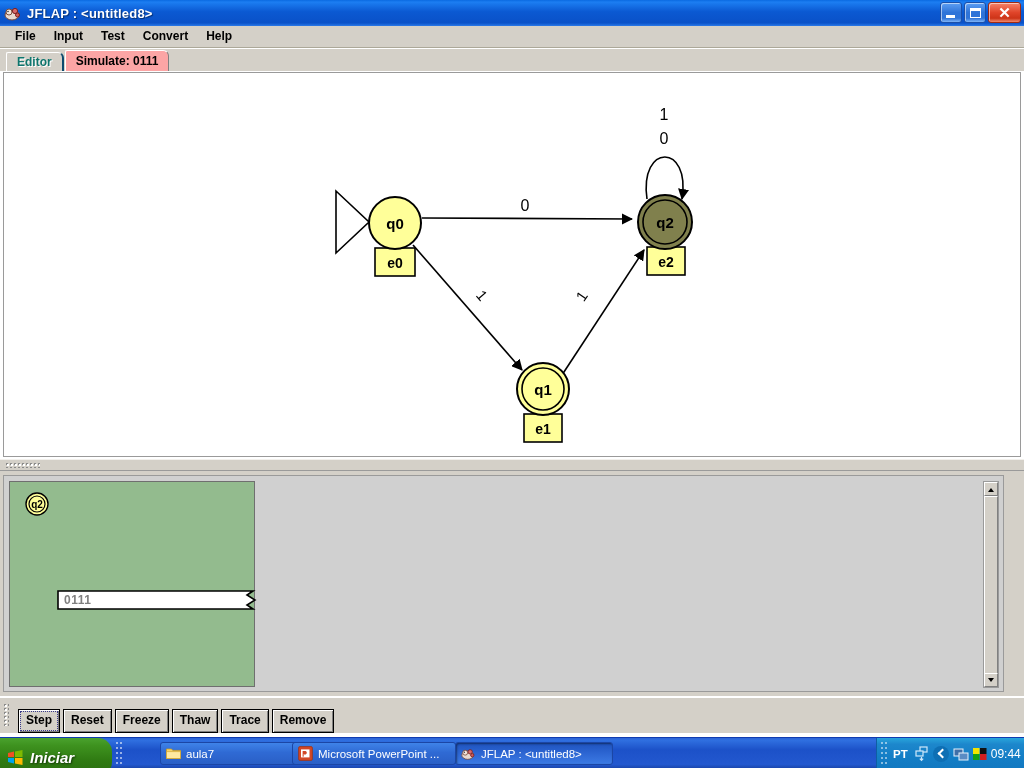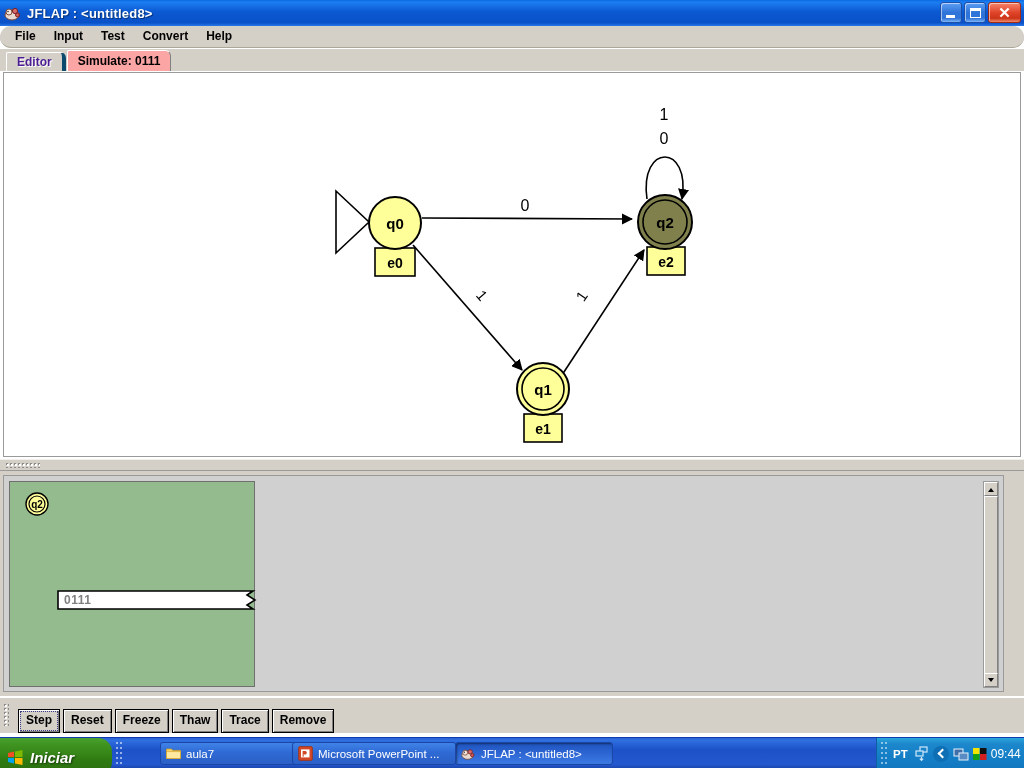--- a/index.html
+++ b/index.html
@@ -88,21 +88,20 @@
   .menubar {
     position: absolute;
     left: 0; top: 26px;
     width: 1024px; height: 22px;
     background: #d4d0c8;
     border-bottom: 1px solid #aca899;
     display: flex;
     align-items: center;
     box-sizing: border-box;
     padding-left: 6px;
-    border-radius: 11px;
   }
   .menu-item {
     font-size: 12px;
     font-weight: bold;
     color: #000000;
     padding: 2px 9px 3px 9px;
     cursor: default;
   }
 
   
@@ -118,23 +117,23 @@
   }
   .tab {
     height: 19px;
     padding: 0 10px;
     font-size: 12px;
     font-weight: bold;
     line-height: 19px;
     background: #d4d0c8;
     border-top: 1px solid #ffffff;
     border-left: 1px solid #ffffff;
-    border-right: 4px solid #0c4a6e;
-    box-sizing: border-box;
-    color: #4c1d95;
+    border-right: 2px solid #0c4a6e;
+    box-sizing: border-box;
+    color: #0f766e;
     text-shadow: 1px 1px 0 #ffffff;
     border-radius: 2px 6px 0 0;
     margin-right: 1px;
   }
   .tab.active {
     background: #fca5a5;
     color: #000000;
     text-shadow: none;
     height: 21px;
     line-height: 21px;

